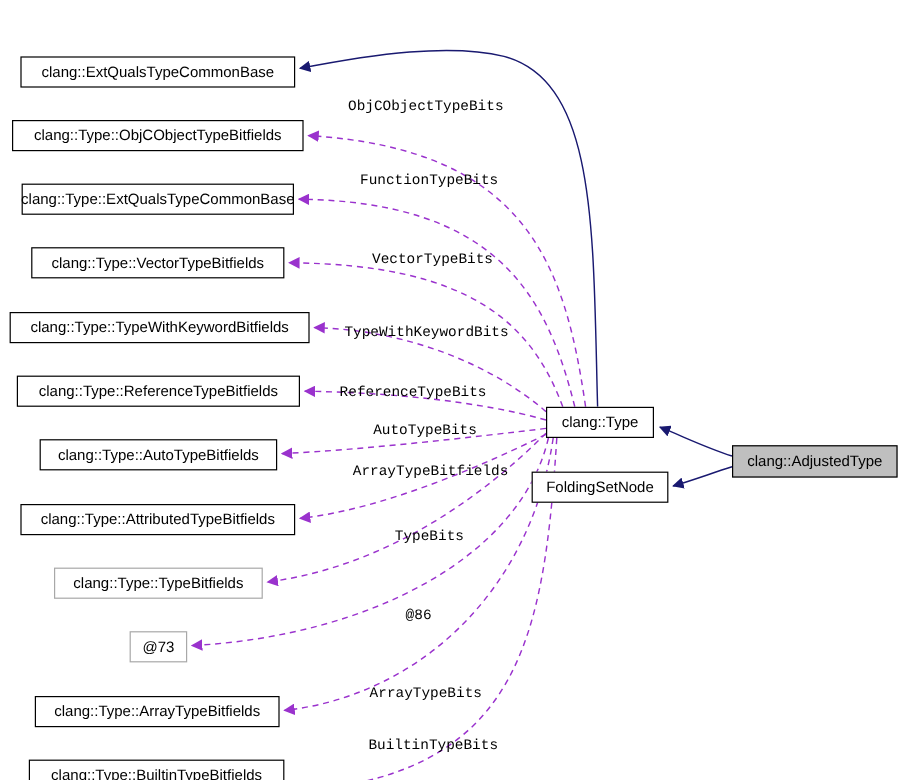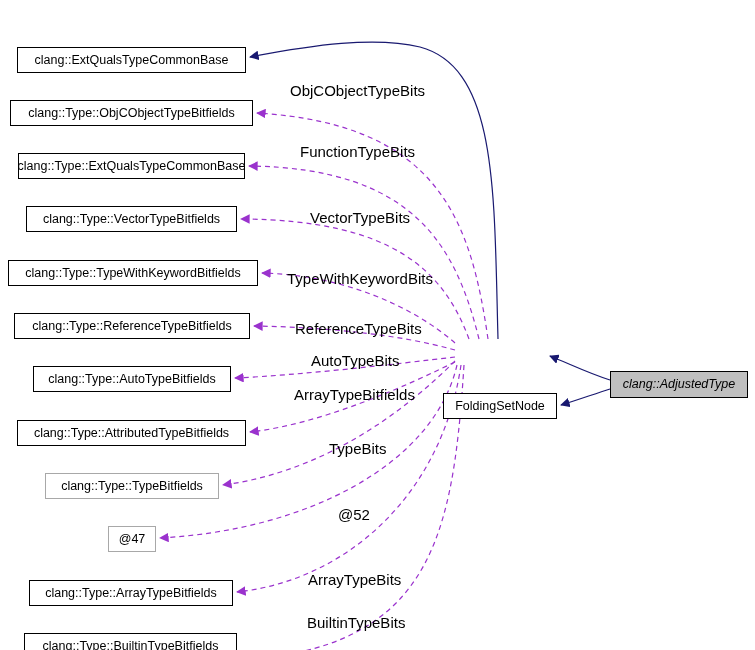--- a/index.html
+++ b/index.html
@@ -46,27 +46,27 @@
     white-space: nowrap;
     cursor: pointer;
   }
   .node.muted {
     border-color: var(--node-muted-border, #a8a8a8);
     cursor: default;
   }
   .node.highlight {
     background: var(--highlight-bg, #bfbfbf);
     cursor: default;
-    font-style: italic;
   }
   .edge-label {
     position: absolute;
-    font-size: 15px;
+    font-size: 12px;
     line-height: 1;
     white-space: nowrap;
+    font-family: Liberation Mono, monospace;
   }
 </style>
 </head>
 <body>
 
 <div id="canvas">
 
   <svg class="edges" viewBox="0 0 755 650">
     <defs>
       <marker id="mU" viewBox="0 0 10 10" refX="9" refY="5" markerWidth="8" markerHeight="8" orient="auto">
@@ -96,31 +96,32 @@
 
   <div class="node" style="left:17px;top:15px;width:229px;height:26px">clang::ExtQualsTypeCommonBase</div>
   <div class="node" style="left:10px;top:68px;width:243px;height:26px">clang::Type::ObjCObjectTypeBitfields</div>
   <div class="node" style="left:18px;top:121px;width:227px;height:26px">clang::Type::ExtQualsTypeCommonBase</div>
   <div class="node" style="left:26px;top:174px;width:211px;height:26px">clang::Type::VectorTypeBitfields</div>
   <div class="node" style="left:8px;top:228px;width:250px;height:26px">clang::Type::TypeWithKeywordBitfields</div>
   <div class="node" style="left:14px;top:281px;width:236px;height:26px">clang::Type::ReferenceTypeBitfields</div>
   <div class="node" style="left:17px;top:388px;width:229px;height:26px">clang::Type::AttributedTypeBitfields</div>
   <div class="node" style="left:33px;top:334px;width:198px;height:26px">clang::Type::AutoTypeBitfields</div>
   <div class="node muted" style="left:45px;top:441px;width:174px;height:26px">clang::Type::TypeBitfields</div>
-  <div class="node muted" style="left:108px;top:494px;width:48px;height:26px">@47</div>
+  <div class="node muted" style="left:108px;top:494px;width:48px;height:26px">@73</div>
   <div class="node" style="left:24px;top:601px;width:213px;height:26px">clang::Type::BuiltinTypeBitfields</div>
   <div class="node" style="left:29px;top:548px;width:204px;height:26px">clang::Type::ArrayTypeBitfields</div>
+  <div class="node" style="left:455px;top:307px;width:90px;height:26px">clang::Type</div>
   <div class="node" style="left:443px;top:361px;width:114px;height:26px">FoldingSetNode</div>
   <div class="node highlight" style="left:610px;top:339px;width:138px;height:27px">clang::AdjustedType</div>
 
   <div class="edge-label" style="left:290px;top:51px">ObjCObjectTypeBits</div>
   <div class="edge-label" style="left:300px;top:112px">FunctionTypeBits</div>
   <div class="edge-label" style="left:310px;top:178px">VectorTypeBits</div>
   <div class="edge-label" style="left:287px;top:239px">TypeWithKeywordBits</div>
-  <div class="edge-label" style="left:295px;top:289px">ReferenceTypeBits</div>
+  <div class="edge-label" style="left:283px;top:289px">ReferenceTypeBits</div>
   <div class="edge-label" style="left:311px;top:321px">AutoTypeBits</div>
   <div class="edge-label" style="left:294px;top:355px">ArrayTypeBitfields</div>
   <div class="edge-label" style="left:329px;top:409px">TypeBits</div>
-  <div class="edge-label" style="left:338px;top:475px">@52</div>
+  <div class="edge-label" style="left:338px;top:475px">@86</div>
   <div class="edge-label" style="left:308px;top:540px">ArrayTypeBits</div>
   <div class="edge-label" style="left:307px;top:583px">BuiltinTypeBits</div>
 
 </div>
 
 </body></html>

